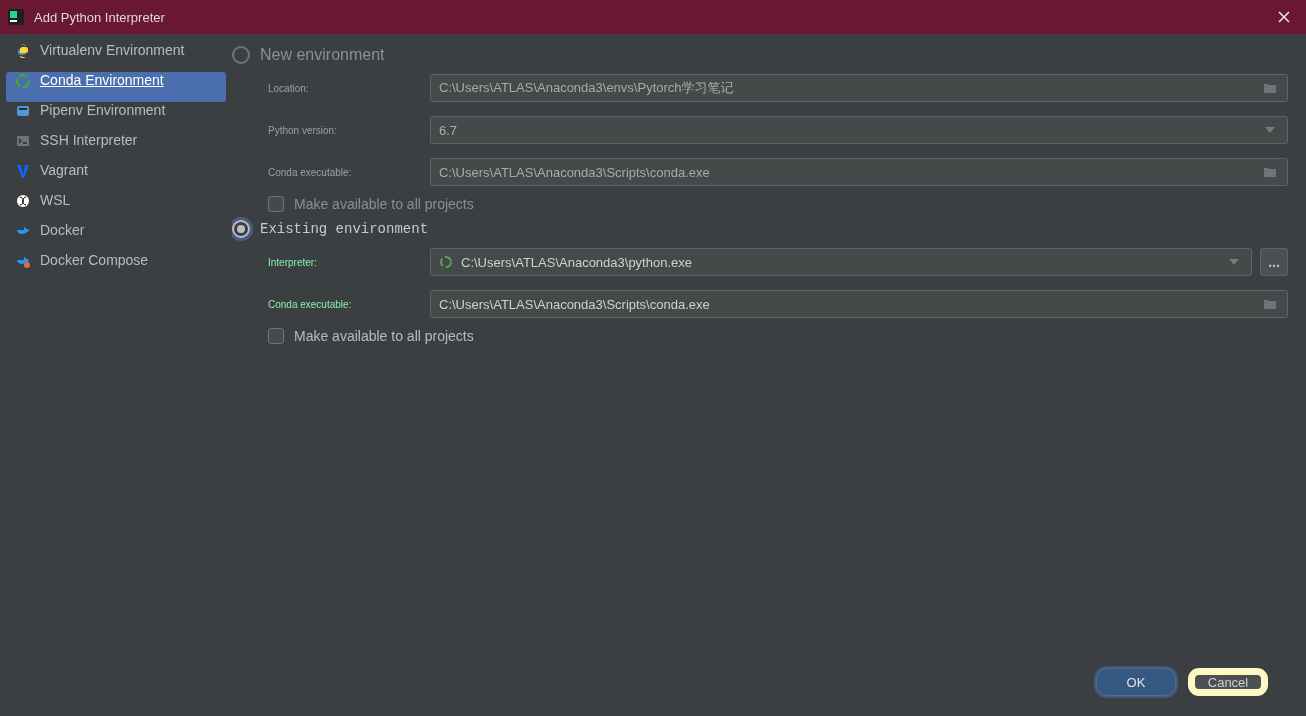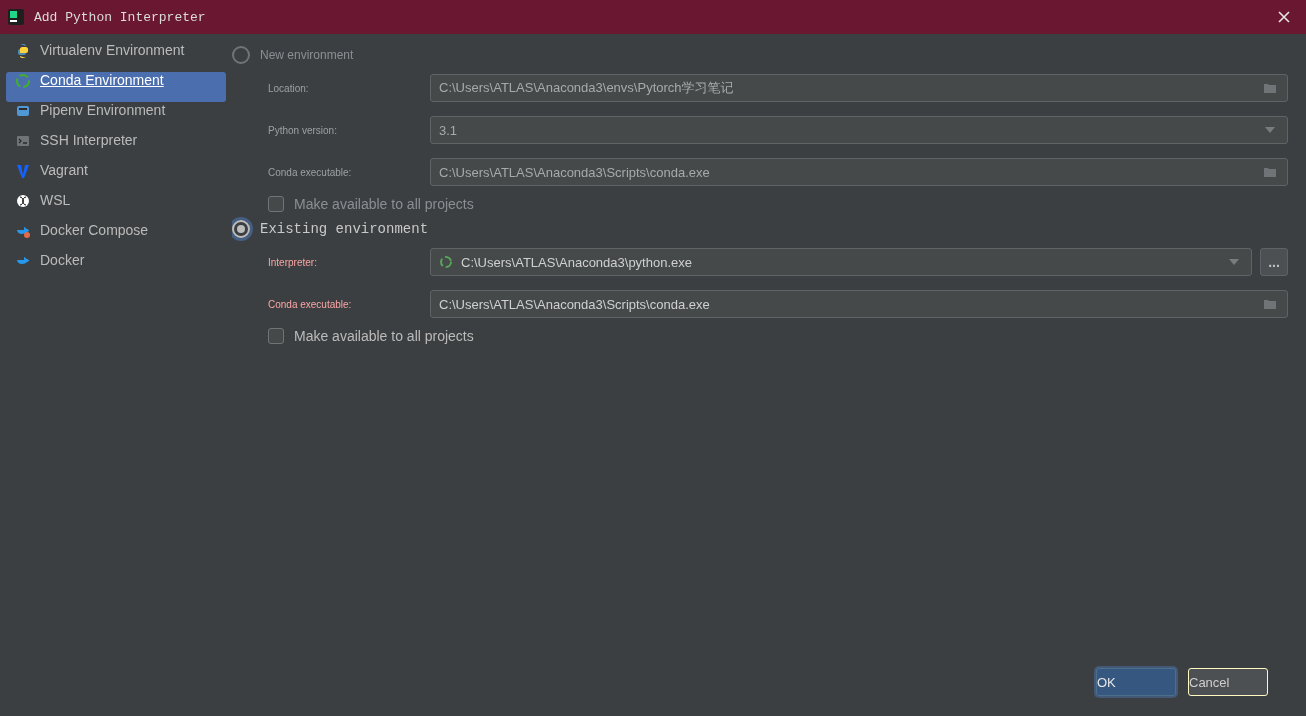--- a/index.html
+++ b/index.html
@@ -1,20 +1,20 @@
 <!DOCTYPE html>
 <html><head>
 <meta charset="utf-8">
 <style>
 * { box-sizing: border-box; margin: 0; padding: 0; }
 html, body { width: 1306px; height: 716px; overflow: hidden; font-family: "Segoe UI", Arial, sans-serif; font-size: 13px; }
 body { background: #3c3f41; color: #bbbbbb; display: flex; flex-direction: column; }
 
 
-.titlebar { height: 34px; background: #6a1732; display: flex; align-items: center; padding: 0 6px; color: #dcdcdc; font-family: Liberation Mono, monospace; }
+.titlebar { height: 34px; background: #6a1732; display: flex; align-items: center; padding: 0 6px; color: #dcdcdc; }
 .titlebar .app-ico { width: 20px; height: 20px; margin-right: 8px; display:flex; align-items:center; justify-content:center; }
 .titlebar .title { flex: 1; font-size: 13px; }
 .titlebar .close { width: 32px; height: 32px; display: flex; align-items: center; justify-content: center; color: #e6e6e6; }
 
 
 .main { flex: 1; display: flex; min-height: 0; }
 
 
 .sidebar { width: 232px; background: #3c3f41; padding: 8px 6px; }
 .side-item { display: flex; align-items: flex-start; gap: 8px; height: 30px; padding: 0 8px; border-radius: 3px; color: #bbbbbb; font-size: 14px; }
@@ -27,46 +27,46 @@
 
 .radio-row { display: flex; align-items: center; gap: 10px; margin: 4px 0 10px 0; }
 .radio-row.indent-top { margin-top: 2px; }
 
 .radio { width: 18px; height: 18px; border-radius: 50%; border: 2px solid #9aa0a6; display:flex; align-items:center; justify-content:center; flex-shrink:0; }
 .radio.dim { border-color: #6f7477; }
 .radio.checked { border-color: #bdbdbd; }
 .radio.checked::after { content:""; width: 8px; height: 8px; border-radius:50%; background:#bdbdbd; }
 .radio.halo { box-shadow: 0 0 0 3px rgba(77,120,186,.55); }
 
-.lbl-dim { color: #8a8f93; font-size: 12px; }
+.lbl-dim { color: #8a8f93; font-size: 16px; }
 .lbl-norm { color: #c9c9c9; font-size: 14px; font-family: Liberation Mono, monospace; }
 
 .form-grid { display: grid; grid-template-columns: 150px 1fr; column-gap: 12px; row-gap: 14px; margin-left: 36px; margin-bottom: 10px; align-items: center; }
 .form-grid .flabel { color: #9ba0a4; font-size: 10px; }
-.form-grid.active .flabel { color: #fca5a5; }
+.form-grid.active .flabel { color: #86efac; }
 
 .fieldwrap { display: flex; align-items: center; gap: 8px; min-width: 0; }
 .field { flex: 1; height: 28px; background: #45494a; border: 1px solid #5e6366; border-radius: 3px; color: #d0d0d0; padding: 0 8px; display:flex; align-items:center; justify-content: space-between; min-width:0; }
 .field .text { white-space: nowrap; overflow: hidden; text-overflow: ellipsis; font-size: 13px; }
 .field.disabled { color: #a6aaab; }
 .field .trailing-ico { width: 18px; height: 18px; display:flex; align-items:center; justify-content:center; opacity:.6; }
 .tri { width:0;height:0;border-left:5px solid transparent;border-right:5px solid transparent;border-top:6px solid #9b9fa2; }
 
 .chk-row { display:flex; align-items:center; gap:10px; margin-left: 36px; margin-top: 4px; margin-bottom: 8px; }
 .chk { width:16px; height:16px; border:1px solid #6f7477; border-radius:3px; background:#45494a; flex-shrink:0; }
 .chk-lbl.dim { color:#8a8f93; font-size:14px; }
 .chk-lbl { color:#bbbbbb; font-size:14px; }
 
 .sq-btn { width:28px; height:28px; background:#4c5052; border:1px solid #5e6366; border-radius:3px; display:flex; align-items:center; justify-content:center; color:#c0c0c0; font-weight:bold; font-size:14px; }
 
 
 .footer { height: 52px; display:flex; justify-content:flex-end; align-items:center; gap: 12px; padding: 0 20px; }
-.btn { min-width: 80px; height: 28px; border-radius: 3px; display:flex; align-items:center; justify-content:flex-start; font-size:13px; }
+.btn { min-width: 80px; height: 28px; border-radius: 11px; display:flex; align-items:center; justify-content:center; font-size:13px; }
 .btn.primary { background:#365880; border:1px solid #4c708c; color:#e6e6e6; box-shadow: 0 0 0 2px rgba(77,120,186,.45); }
-.btn.secondary { background:#4c5052; border:1px solid #fef9c3; color:#cfcfcf; }
+.btn.secondary { background:#4c5052; border:7px solid #fef9c3; color:#cfcfcf; }
 
 
 svg { display:block; }
 </style>
 </head>
 <body>
 
 <div class="titlebar">
   <span class="app-ico">
     <svg width="18" height="18" viewBox="0 0 18 18">
@@ -135,32 +135,32 @@
             <circle cx="8" cy="8" r="6" fill="#fff"></circle>
             <path d="M5 4c4 0 4 8 0 8M11 4c-4 0-4 8 0 8" stroke="#000" stroke-width="1" fill="none"></path>
           </svg>
         </span>
       <span>WSL</span>
     </div>
     <div class="side-item">
       <span class="ico">
           <svg width="16" height="16" viewBox="0 0 16 16">
             <path d="M2 9h10c1 0 2-1 2-2-1 0-1-2-3-1 0-1-1-2-2-2v3H2c0 2 2 4 5 4 2 0 4-1 5-2" fill="#2597ed"></path>
+          </svg>
+        </span>
+      <span>Docker</span>
+    </div>
+    <div class="side-item">
+      <span class="ico">
+          <svg width="16" height="16" viewBox="0 0 16 16">
+            <path d="M2 9h10c1 0 2-1 2-2-1 0-1-2-3-1 0-1-1-2-2-2v3H2c0 2 2 4 5 4 2 0 4-1 5-2" fill="#2597ed"></path>
             <circle cx="12" cy="12" r="3" fill="#e06c4c"></circle>
           </svg>
         </span>
       <span>Docker Compose</span>
-    </div>
-    <div class="side-item">
-      <span class="ico">
-          <svg width="16" height="16" viewBox="0 0 16 16">
-            <path d="M2 9h10c1 0 2-1 2-2-1 0-1-2-3-1 0-1-1-2-2-2v3H2c0 2 2 4 5 4 2 0 4-1 5-2" fill="#2597ed"></path>
-          </svg>
-        </span>
-      <span>Docker</span>
     </div>
   </div>
 
   <div class="content">
     <div class="form-area">
 
       <div class="radio-row indent-top">
         <span class="radio dim"></span>
         <span class="lbl-dim">New environment</span>
       </div>
@@ -174,21 +174,21 @@
                 <svg width="14" height="12" viewBox="0 0 14 12">
                   <path d="M1 2h4l1 1h7v8H1z" fill="#8d9194"></path>
                 </svg>
               </span>
           </div>
         </div>
 
         <div class="flabel">Python version:</div>
         <div class="fieldwrap">
           <div class="field disabled">
-            <span class="text">3.1</span>
+            <span class="text">6.7</span>
             <span class="trailing-ico">
                 <span class="tri"></span>
               </span>
           </div>
         </div>
 
         <div class="flabel">Conda executable:</div>
         <div class="fieldwrap">
           <div class="field disabled">
             <span class="text">C:\Users\ATLAS\Anaconda3\Scripts\conda.exe</span>

